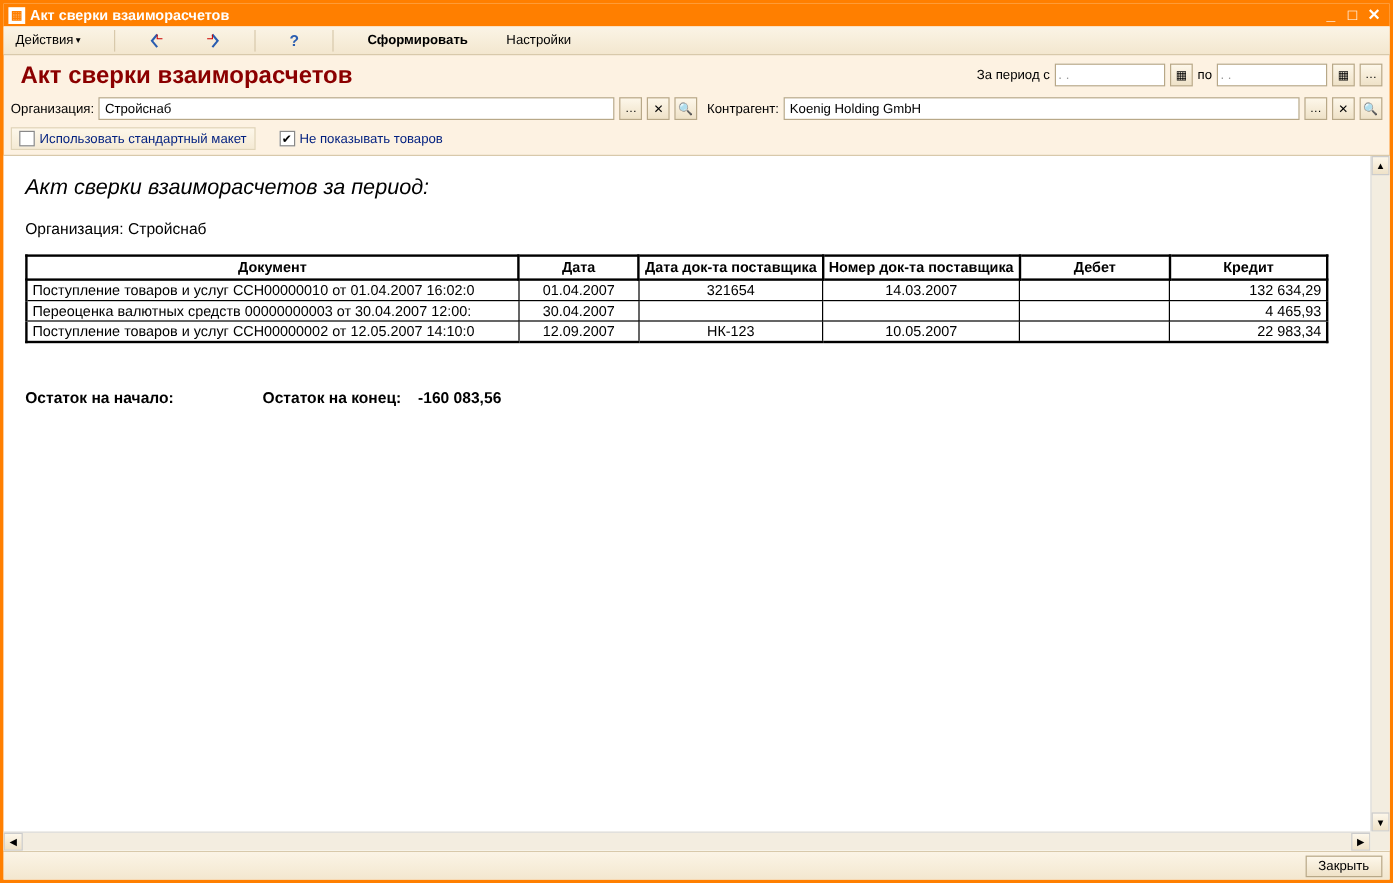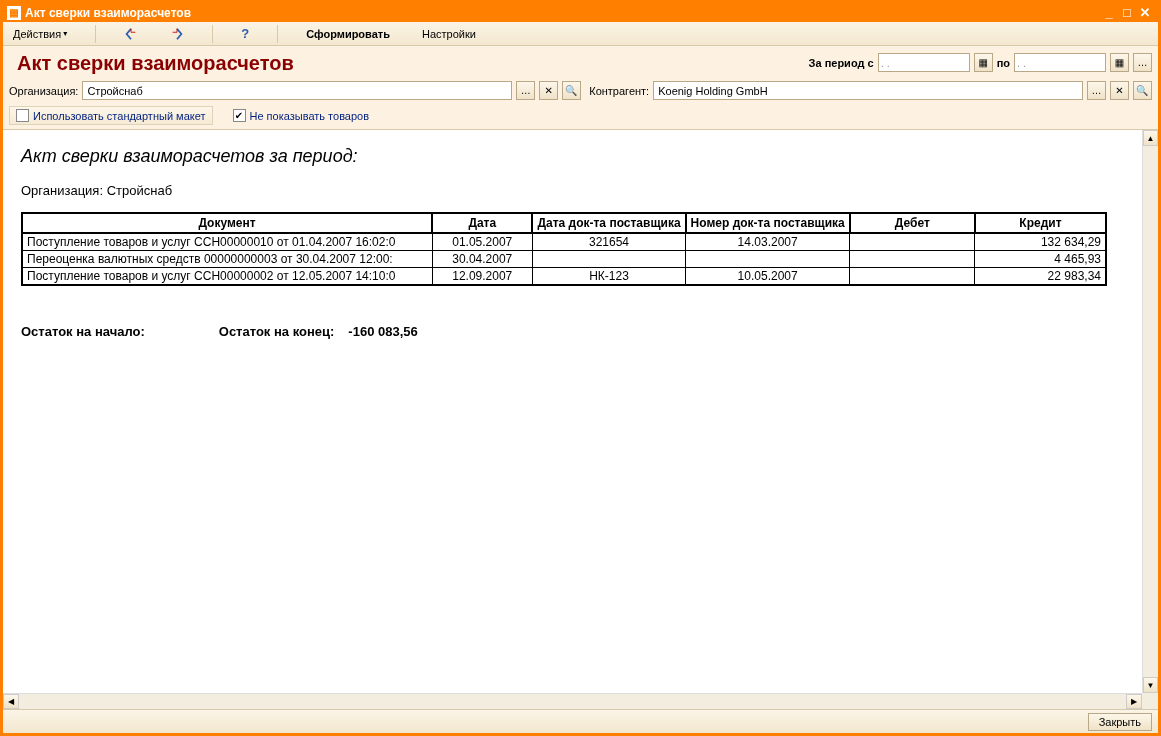--- a/index.html
+++ b/index.html
@@ -72,21 +72,21 @@
     padding: 2px 6px;
     gap: 4px;
   }
   .report-title {
     color: #8b0000;
     font-size: 20px;
     font-weight: bold;
     padding: 4px 8px 2px 8px;
     flex:1;
   }
-  .period-label { font-weight: bold; font-size:11px;text-align:right; }
+  .period-label { font-weight: normal; font-size:11px;text-align:right; }
   .date-field {
     background: #fff;
     border: 1px solid #b8a888;
     height: 19px;
     width: 92px;
     display:flex; align-items:center;
     padding:0 2px;
     font-size:11px;
     color:#999;
   }
@@ -319,21 +319,21 @@
             <th class="col-date">Дата</th>
             <th class="col-supdate">Дата док-та поставщика</th>
             <th class="col-supnum">Номер док-та поставщика</th>
             <th class="col-deb">Дебет</th>
             <th class="col-cred">Кредит</th>
           </tr>
         </thead>
         <tbody>
           <tr>
             <td class="col-doc">Поступление товаров и услуг ССН00000010 от 01.04.2007 16:02:0</td>
-            <td class="col-date">01.05.2007</td>
+            <td class="col-date">01.04.2007</td>
             <td class="col-supdate">321654</td>
             <td class="col-supnum">14.03.2007</td>
             <td class="col-deb"></td>
             <td class="col-cred">132 634,29</td>
           </tr>
           <tr>
             <td class="col-doc">Переоценка валютных средств 00000000003 от 30.04.2007 12:00:</td>
             <td class="col-date">30.04.2007</td>
             <td class="col-supdate"></td>
             <td class="col-supnum"></td>

